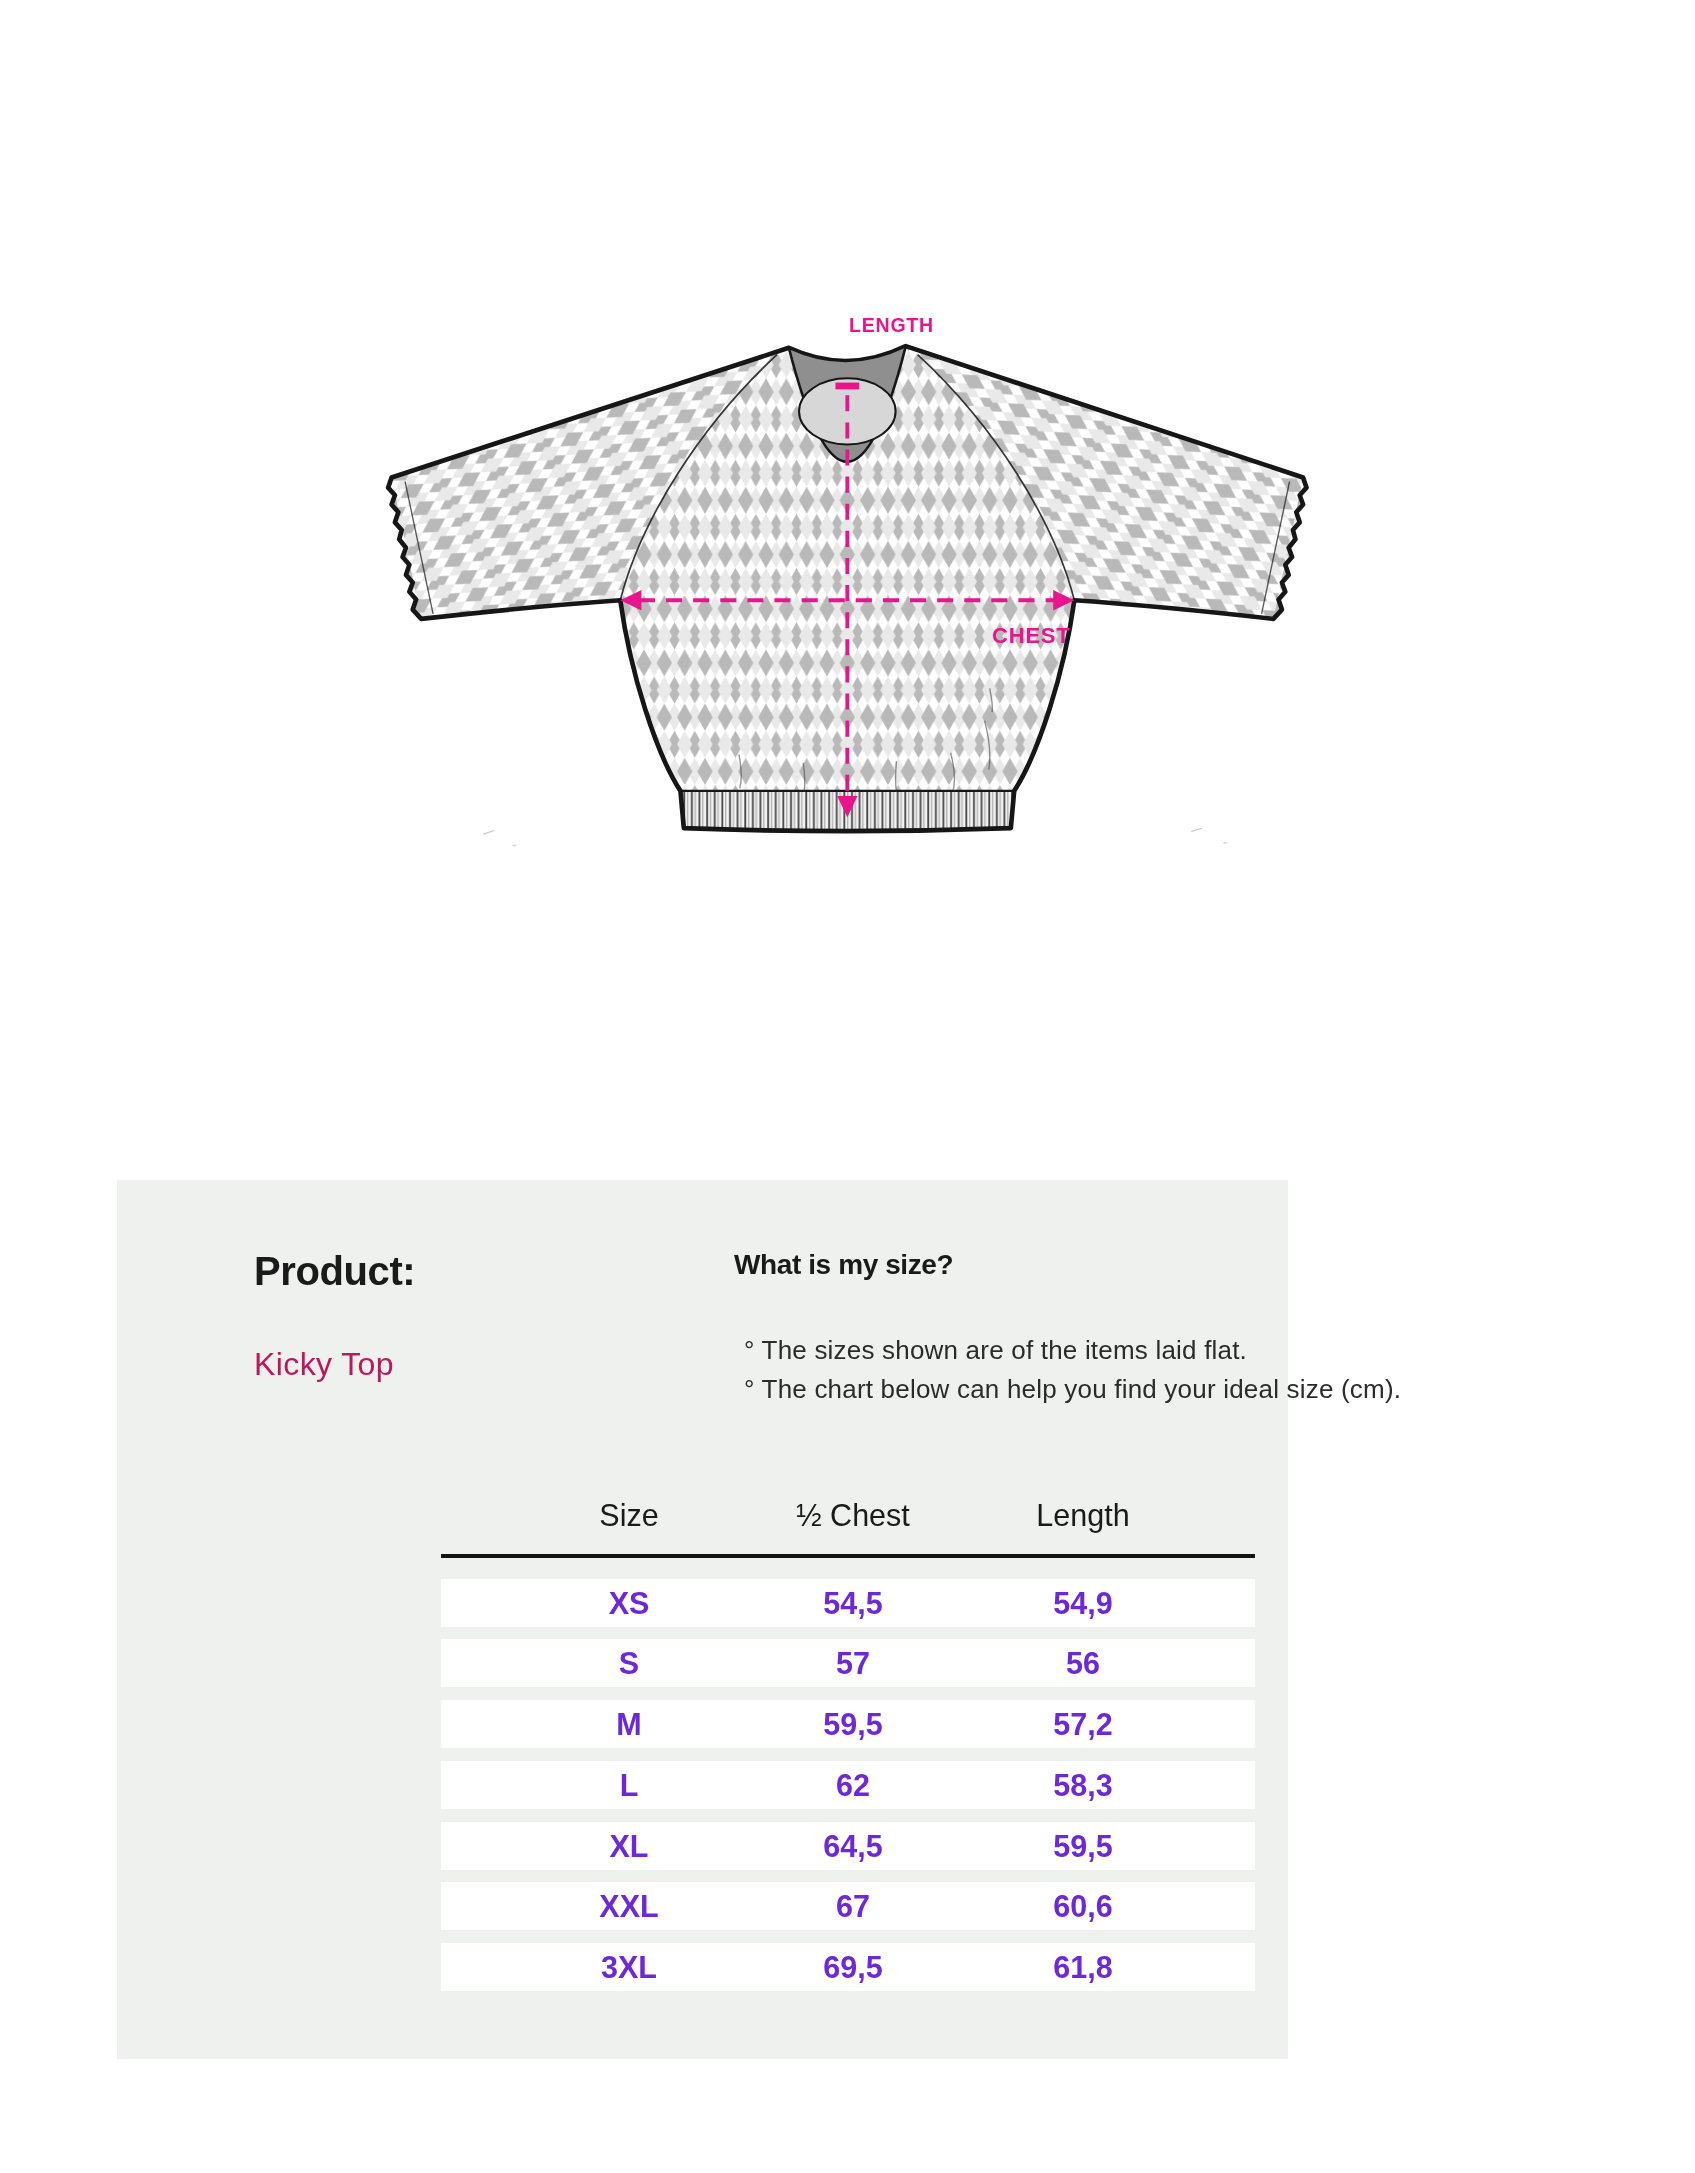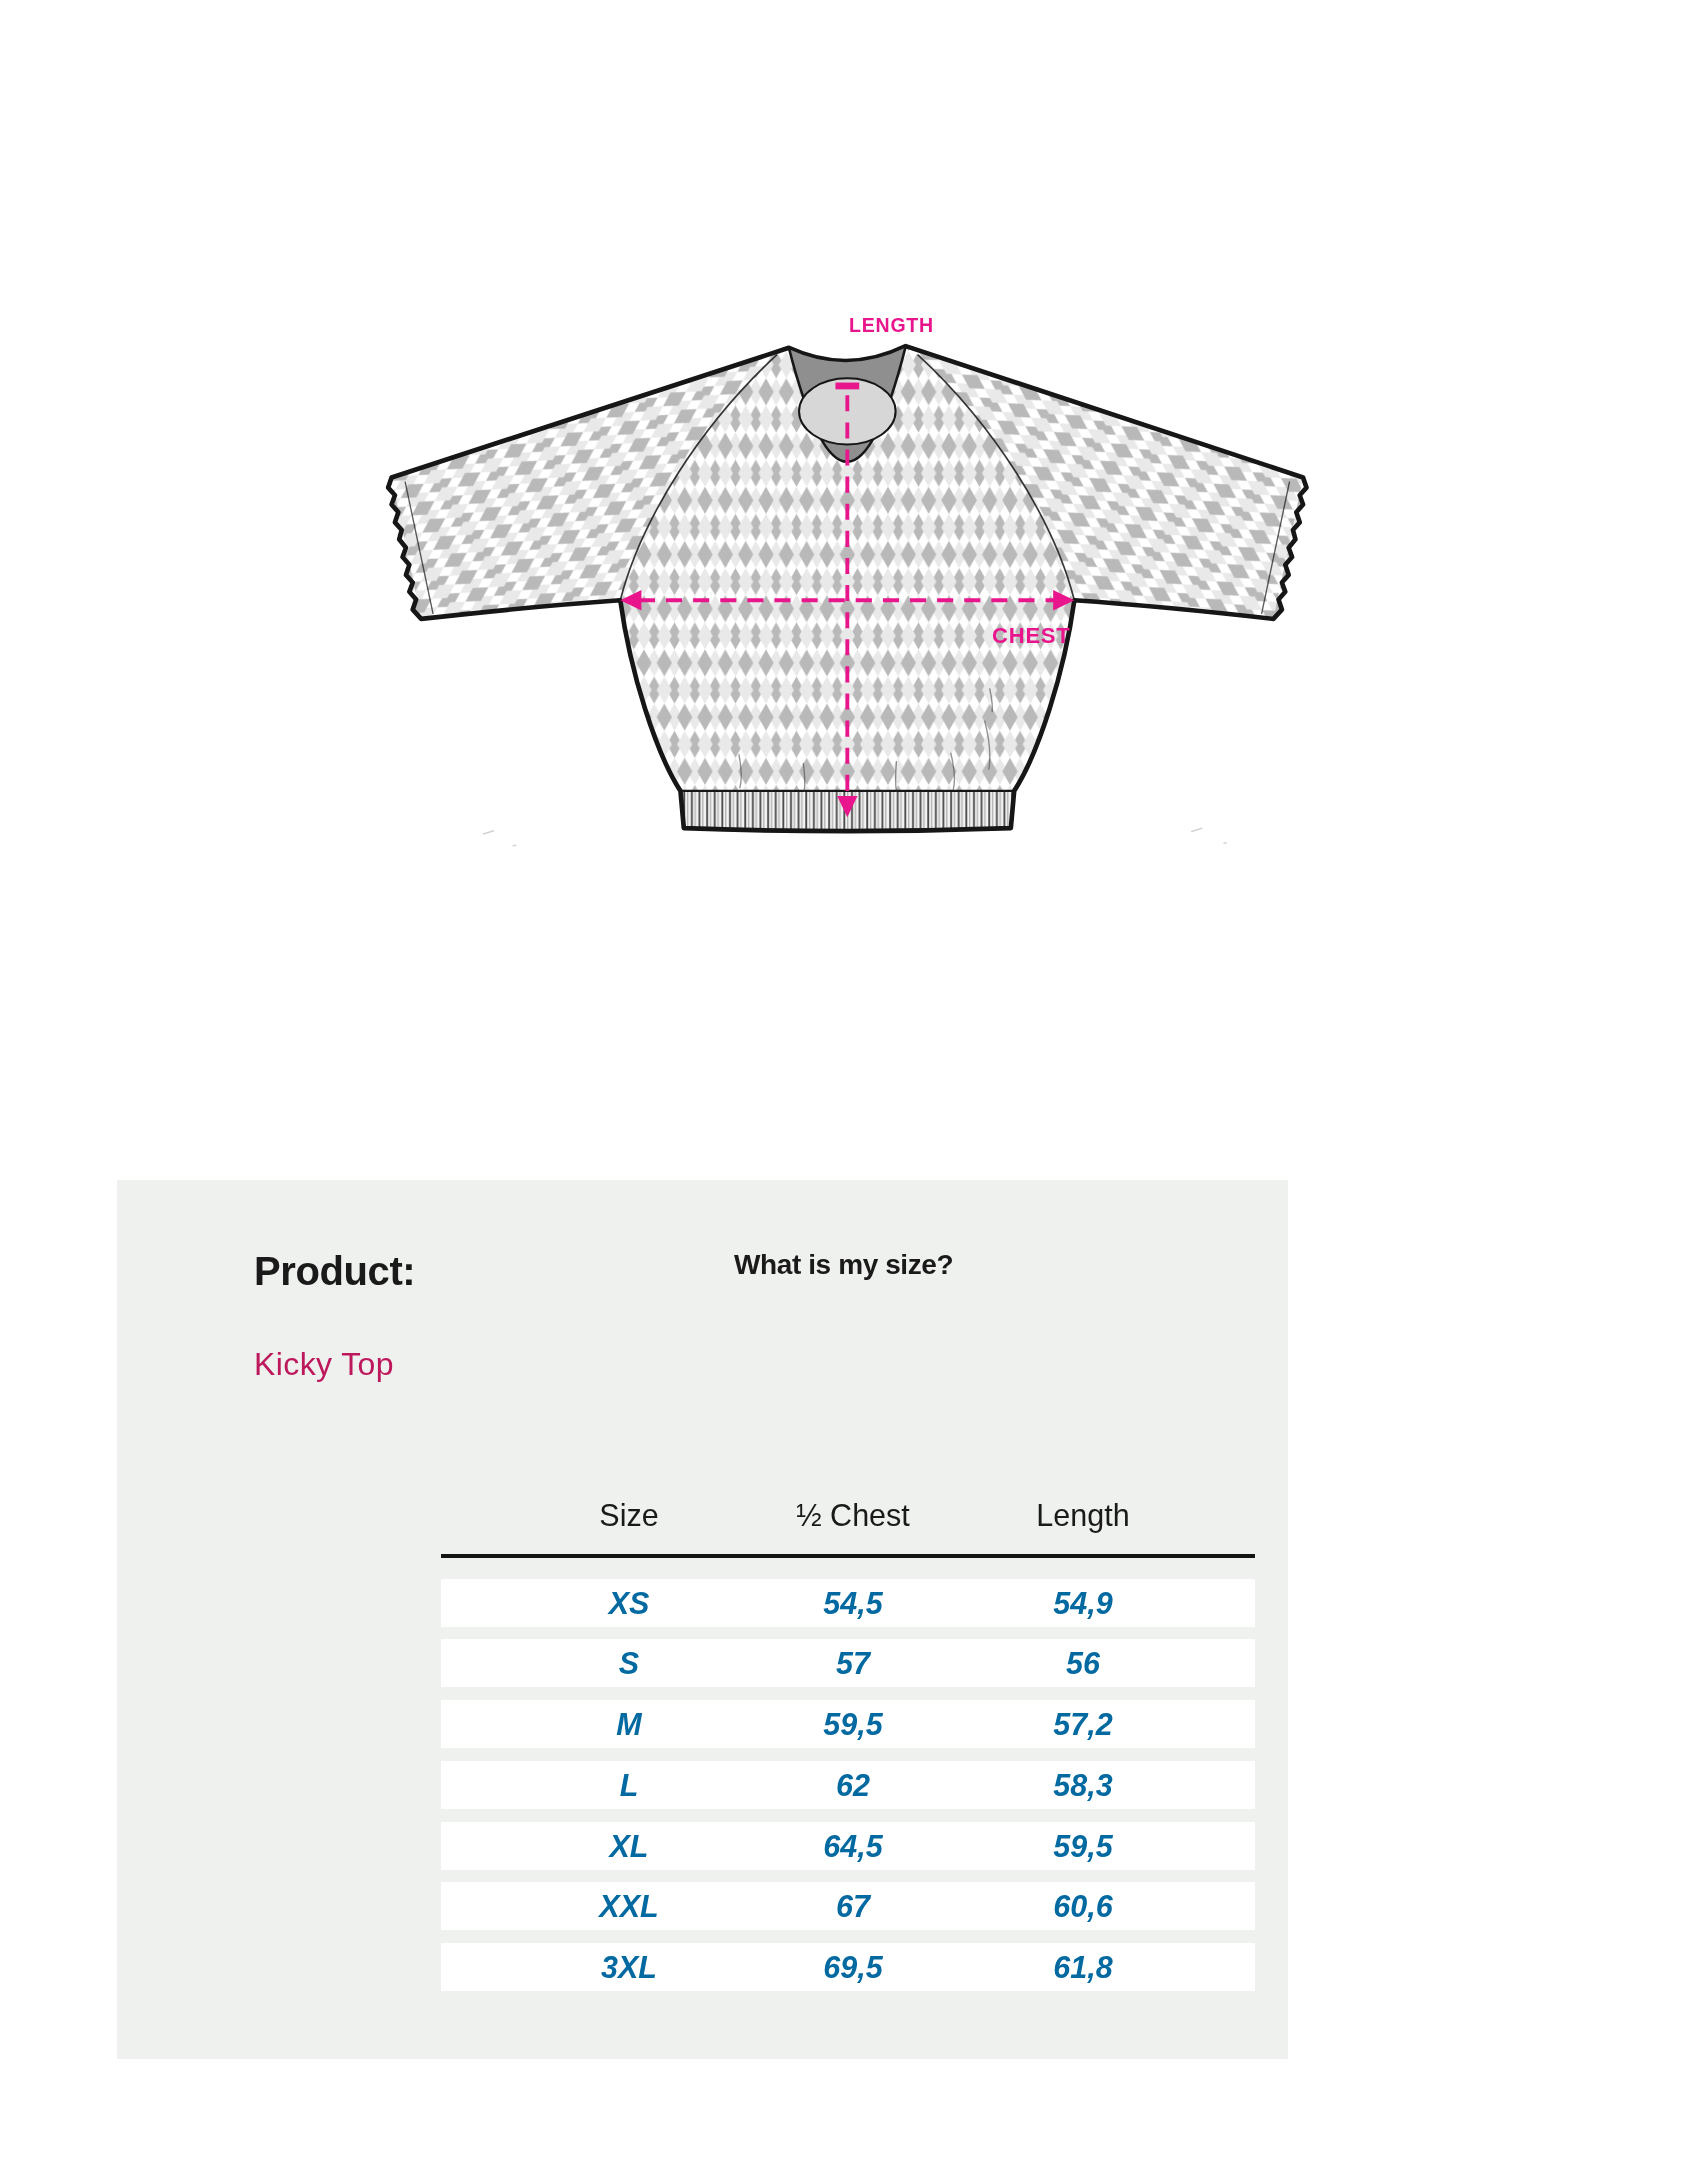--- a/index.html
+++ b/index.html
@@ -45,21 +45,21 @@
     position:absolute;transform:translateX(-50%);top:0;
     font-size:30.5px;font-weight:normal;white-space:nowrap;line-height:47px;
   }
   .head-rule{width:814px;height:4.2px;background:#141414;margin-top:15.3px;}
   .rows{margin-top:20.3px;}
   .size-row{
     position:relative;height:48px;background:#ffffff;margin-bottom:12.7px;
   }
   .cell{
     position:absolute;transform:translateX(-50%);top:0;line-height:48px;
-    font-size:30.5px;font-weight:bold;white-space:nowrap;color:#0369a1;font-style:italic;
+    font-size:30.5px;font-weight:bold;white-space:nowrap;color:#6d28d9;
   }
   .c0{left:188px}.c1{left:412px}.c2{left:642px}
   .th0{left:188px}.th1{left:412px}.th2{left:642px}
 </style>
 </head>
 <body>
 
 <div class="stage">
 
   <svg id="garment-svg" viewBox="0 0 1250 700">
@@ -160,20 +160,24 @@
   </svg>
 
   <div class="measure-label length-label">LENGTH</div>
   <div class="measure-label chest-label">CHEST</div>
 
   <div class="info-panel">
     <div class="product-heading">Product:</div>
     <div class="product-name">Kicky Top</div>
 
     <div class="size-heading">What is my size?</div>
+    <div class="notes">
+      <div class="note-line">° The sizes shown are of the items laid flat.</div>
+      <div class="note-line">° The chart below can help you find your ideal size (cm).</div>
+    </div>
 
     <div class="size-table">
       <div class="table-head">
         <span class="th th0">Size</span>
         <span class="th th1">½ Chest</span>
         <span class="th th2">Length</span>
       </div>
       <div class="head-rule"></div>
       <div class="rows">
           <div class="size-row">

